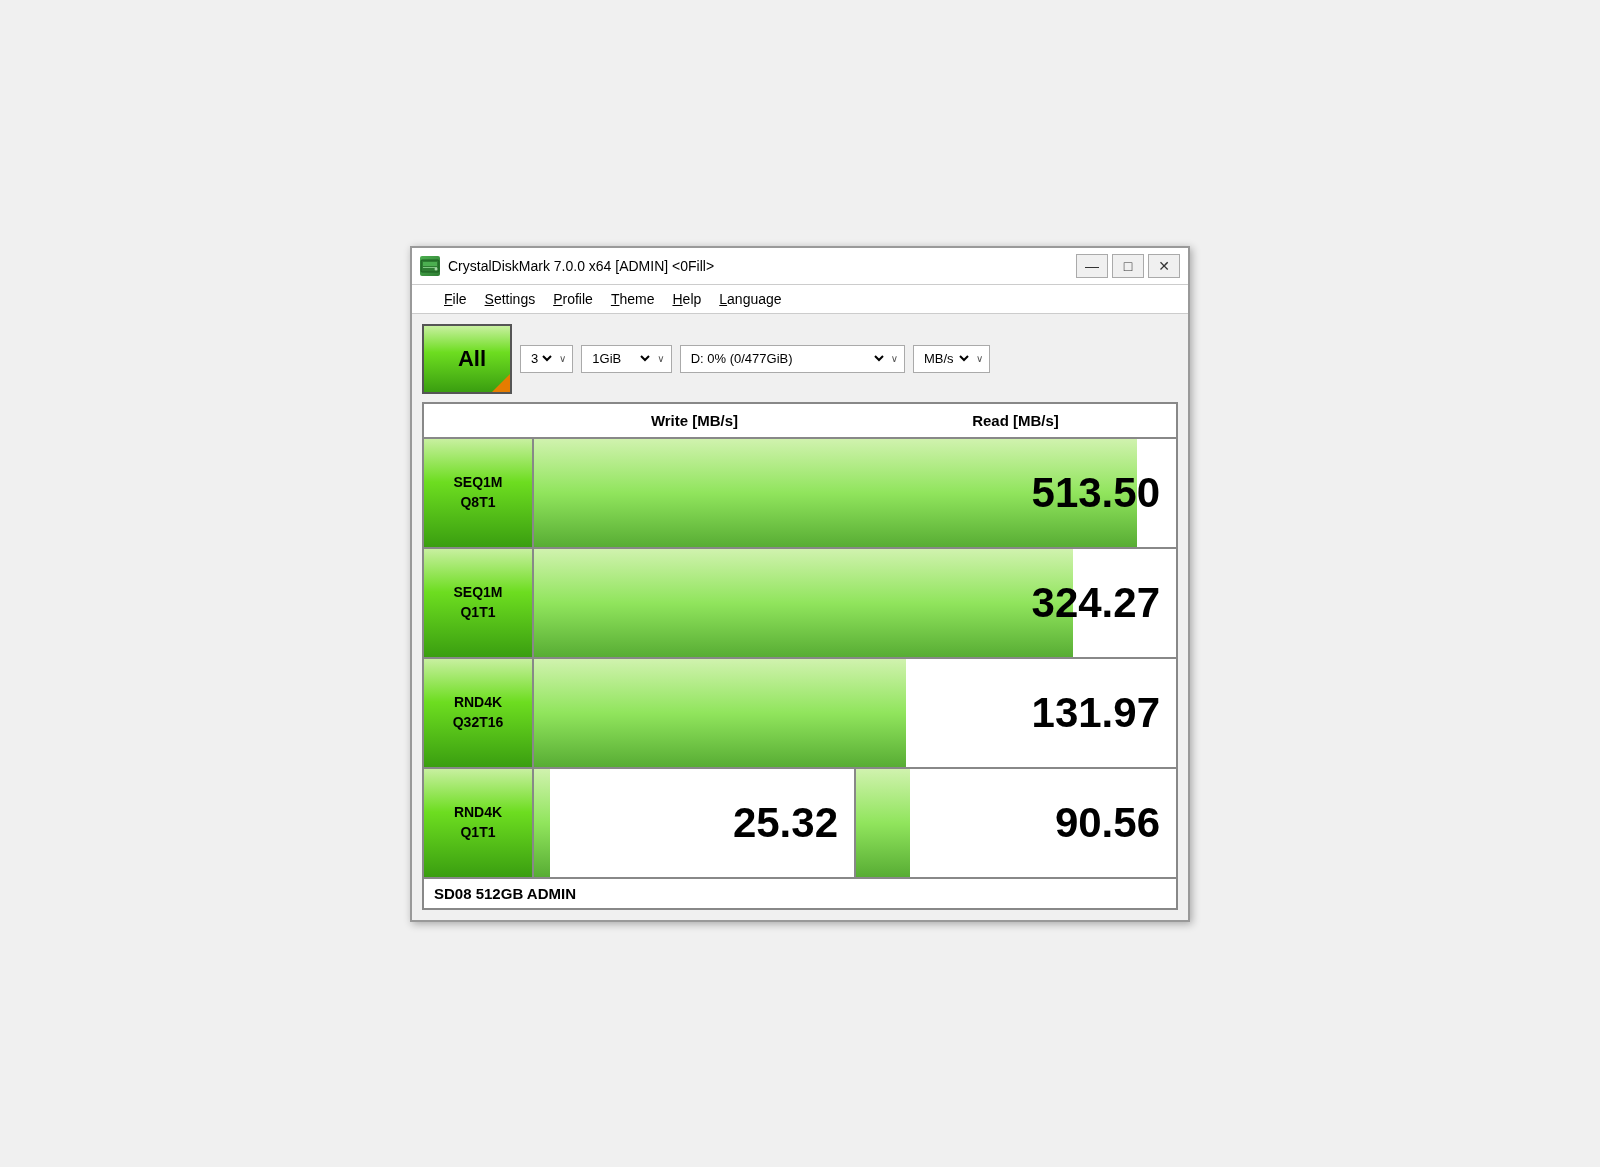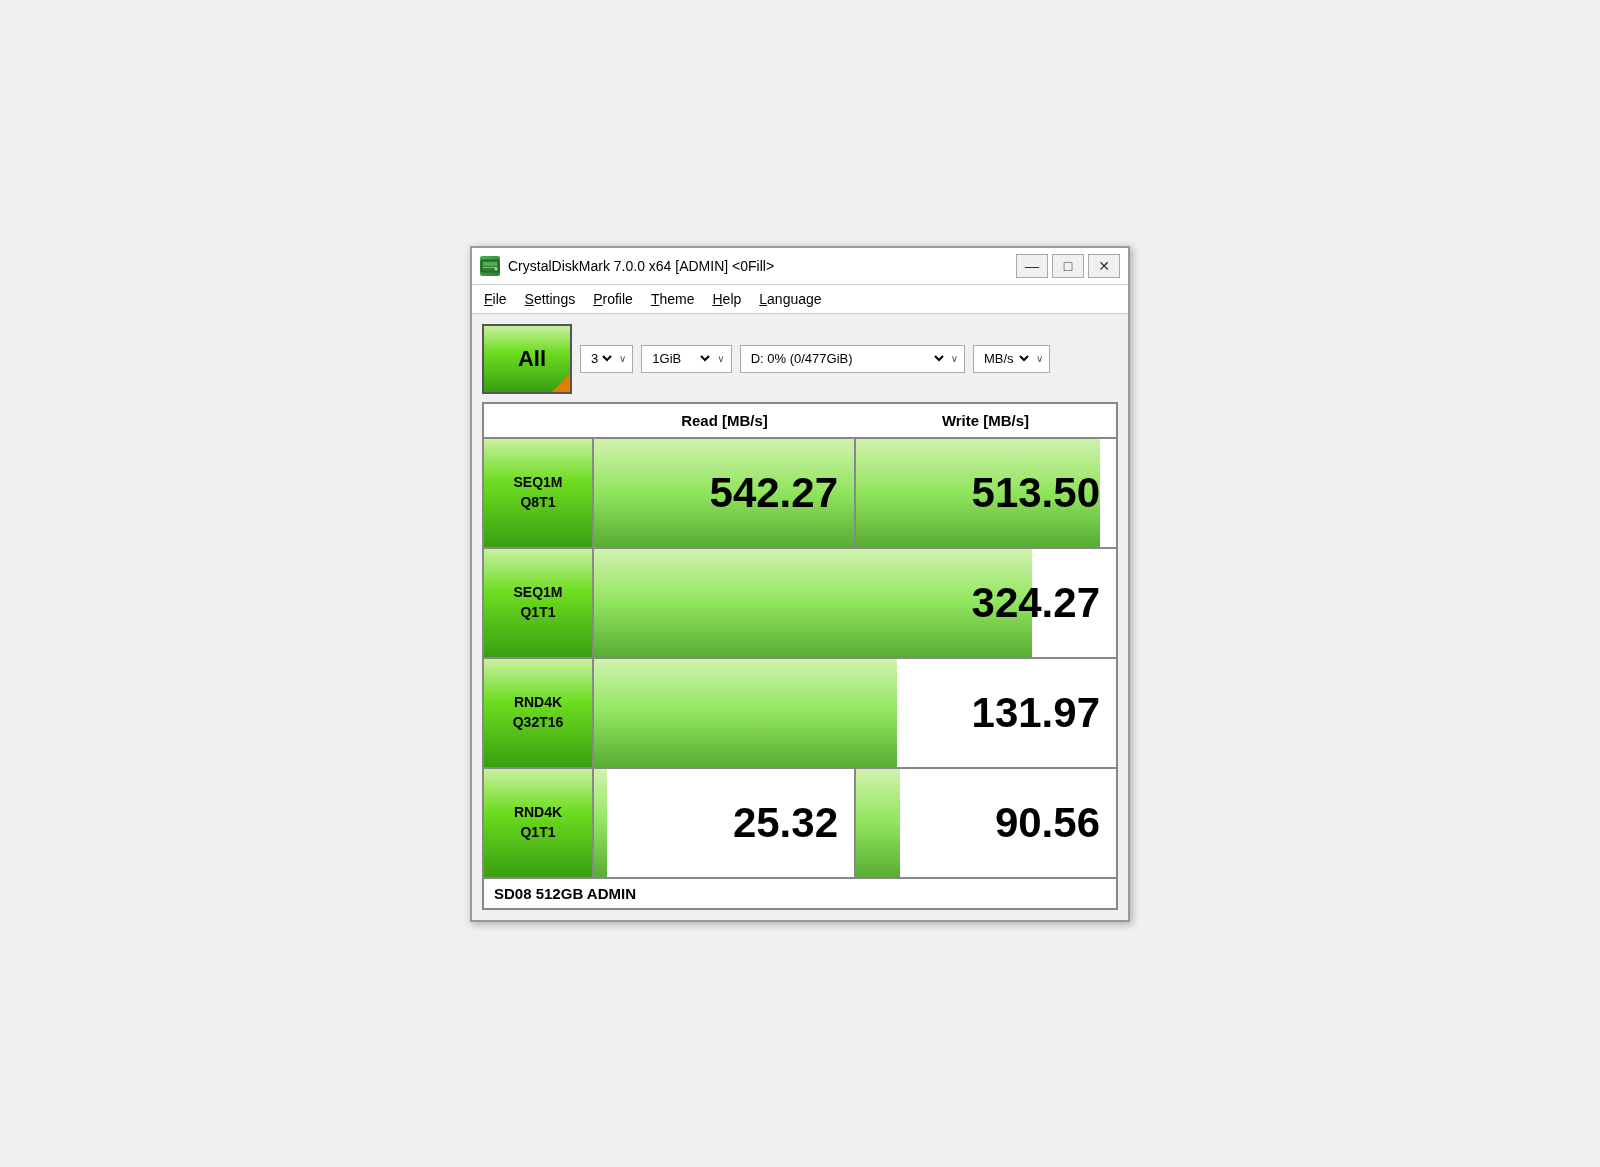--- a/index.html
+++ b/index.html
@@ -9,21 +9,21 @@
       font-family: 'Segoe UI', Arial, sans-serif;
       display: flex;
       justify-content: center;
       align-items: center;
       min-height: 100vh;
     }
 
     .window {
       background: #f0f0f0;
       border: 2px solid #999;
-      width: 660px;
+      width: 780px;
       box-shadow: 2px 2px 8px rgba(0,0,0,0.3);
     }
 
     .title-bar {
       background: #fff;
       display: flex;
       align-items: center;
       padding: 6px 8px;
       border-bottom: 1px solid #ccc;
       gap: 8px;
@@ -58,21 +58,21 @@
       align-items: center;
       justify-content: center;
       font-size: 14px;
       color: #333;
     }
 
     .menu-bar {
       background: #fff;
       display: flex;
       gap: 2px;
-      padding: 3px 4px;
+      padding: 3px 24px;
       border-bottom: 1px solid #ccc;
     }
 
     .menu-item {
       padding: 3px 8px;
       font-size: 14px;
       cursor: pointer;
       color: #000;
     }
 
@@ -294,33 +294,29 @@
           <option>IOPS</option>
         </select>
         <span class="chevron">∨</span>
       </div>
     </div>
 
     <div class="results-area">
 
       <div class="col-headers">
         <div class="col-label-spacer"></div>
+        <div class="col-header">Write [MB/s]</div>
         <div class="col-header">Read [MB/s]</div>
-        <div class="col-header">Write [MB/s]</div>
       </div>
 
       <div class="result-row">
         <div class="row-label">
           <span>SEQ1M<br>Q8T1</span>
         </div>
         <div class="result-cell">
-          <div class="result-bar" style="width: 100%;"></div>
-          <span class="result-value">542.27</span>
-        </div>
-        <div class="result-cell">
           <div class="result-bar" style="width: 94%;"></div>
           <span class="result-value">513.50</span>
         </div>
       </div>
 
       <div class="result-row">
         <div class="row-label">
           <span>SEQ1M<br>Q1T1</span>
         </div>
         <div class="result-cell">

